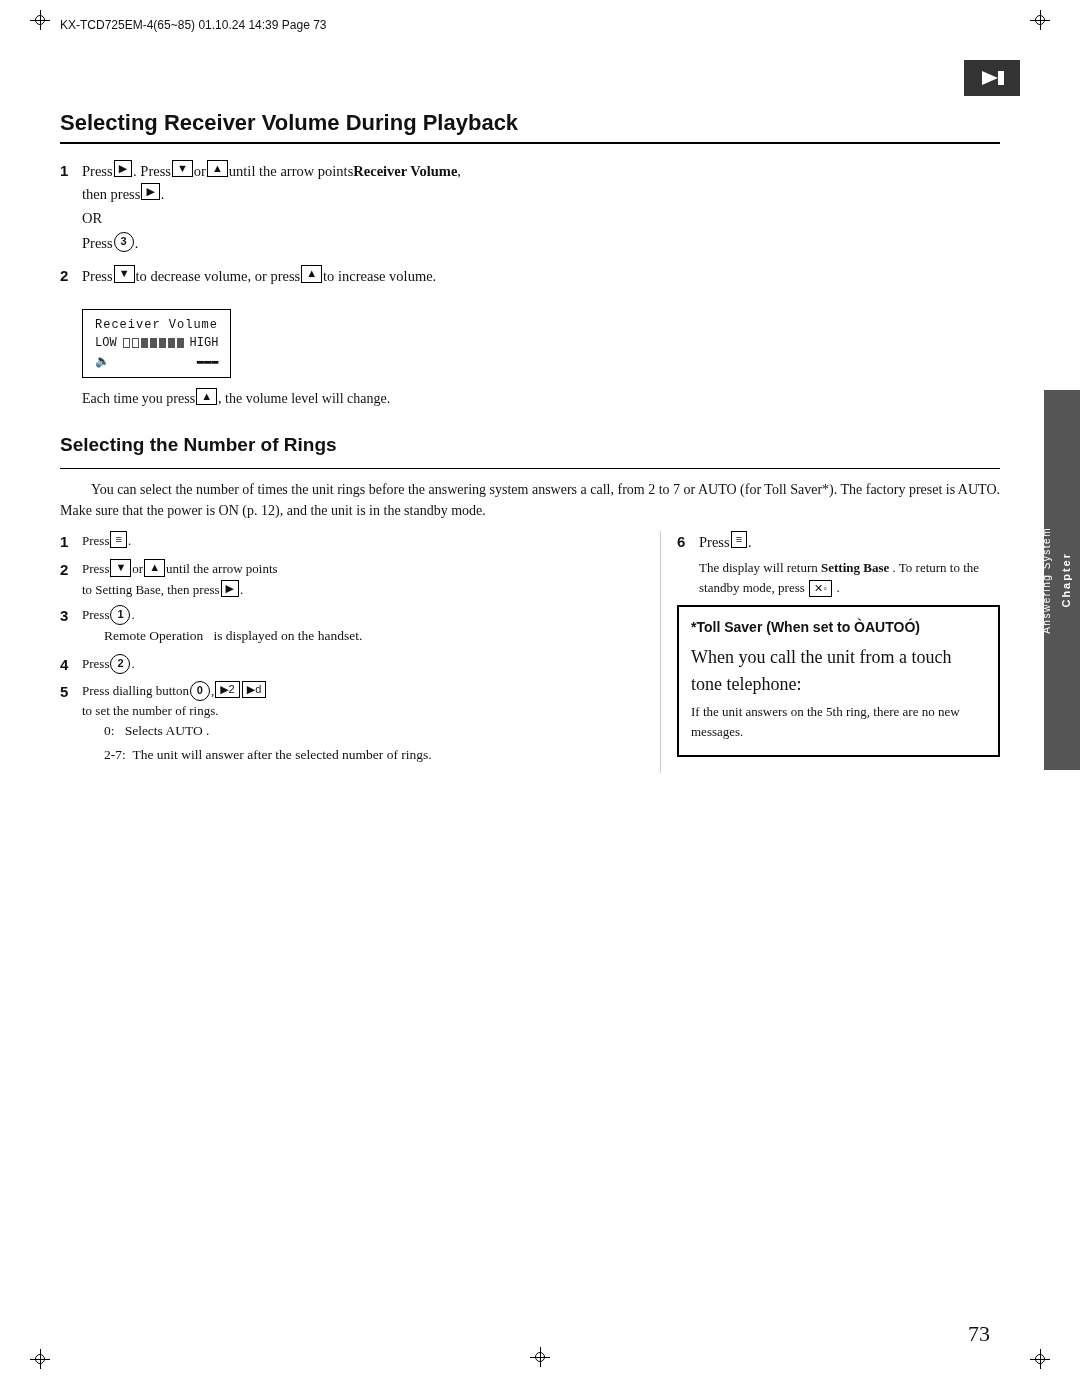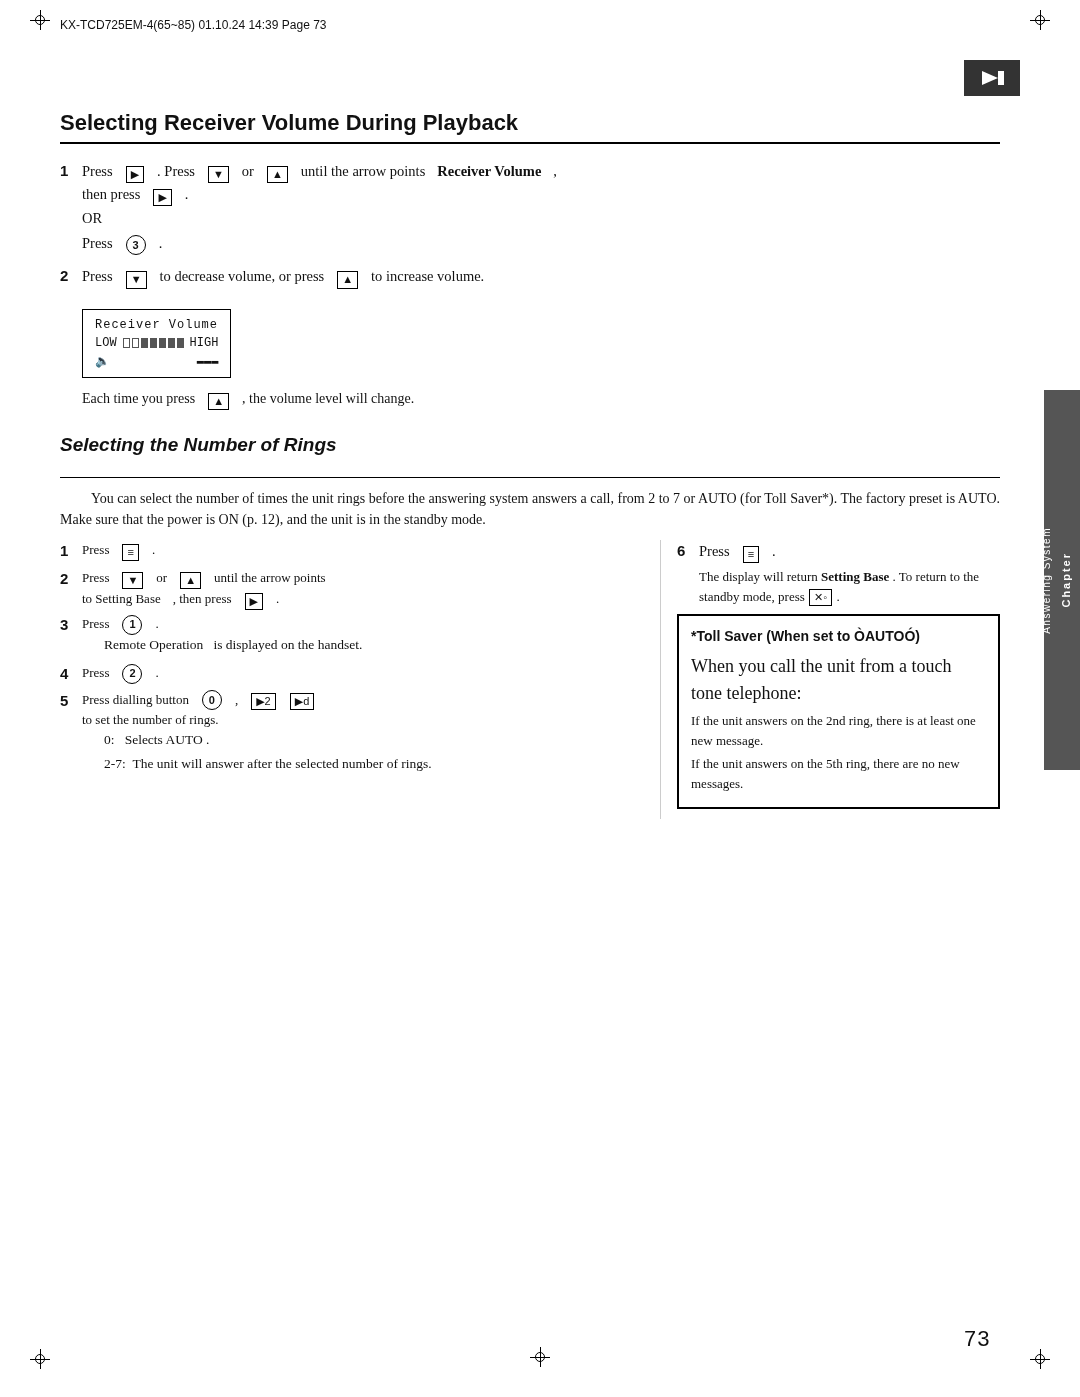--- a/index.html
+++ b/index.html
@@ -66,24 +66,23 @@
       border-bottom: 2px solid #000;
       padding-bottom: 6px;
       margin-bottom: 16px;
     }
 
     .section-title2 {
       font-size: 19px;
       font-weight: bold;
       font-family: Arial, sans-serif;
       border-bottom: 1.5px solid #000;
-      padding-bottom: 21px;
+      padding-bottom: 12px;
       margin-bottom: 10px;
       margin-top: 24px;
-      font-style: italic;
     }
 
     
     .step-block {
       margin-bottom: 10px;
       display: flex;
       align-items: flex-start;
       font-size: 14.5px;
       line-height: 1.5;
     }
@@ -214,44 +213,44 @@
       writing-mode: vertical-lr;
       transform: rotate(180deg);
       font-weight: bold;
       font-size: 11px;
       letter-spacing: 2px;
     }
 
     
     .page-number {
       position: absolute;
-      bottom: 44px;
+      bottom: 50px;
       right: 90px;
       font-size: 22px;
-      font-family: Liberation Mono, monospace;
+      font-family: Liberation Serif, serif;
       font-weight: normal;
     }
 
     
     .sub-item {
       margin-left: 22px;
       font-size: 13.5px;
       line-height: 1.5;
       margin-bottom: 4px;
     }
 
     .small-text {
       font-size: 13px;
       line-height: 1.5;
     }
 
     .press-line {
       display: flex;
-      align-items: flex-end;
-      gap: 12px;
+      align-items: flex-start;
+      gap: 0;
       flex-wrap: wrap;
       line-height: 1.6;
     }
 
     
     .crosshair {
       position: absolute;
       width: 20px;
       height: 20px;
     }
@@ -500,21 +499,20 @@
               The display will return <span class="bold">Setting Base</span> . To return to the standby mode, press
               <span class="btn-icon">✕◦</span>
               .
             </div>
           </div>
         </div>
 
         <div class="toll-saver-box">
           <div class="toll-saver-title">*Toll Saver (When set to ÒAUTOÓ)</div>
           <p style="font-size:18px;line-height:1.5;margin-bottom:4px;">When you call the unit from a touch tone telephone:</p>
-          <p style="font-size:13px;line-height:1.5;margin-bottom:4px;">If the unit answers on the 2nd ring, there is at least one new message.</p>
           <p style="font-size:13px;line-height:1.5;margin-bottom:4px;">If the unit answers on the 5th ring, there are no new messages.</p>
         </div>
 
       </div>
     </div>
 
   </div>
 
   <div class="page-number">73</div>
 

